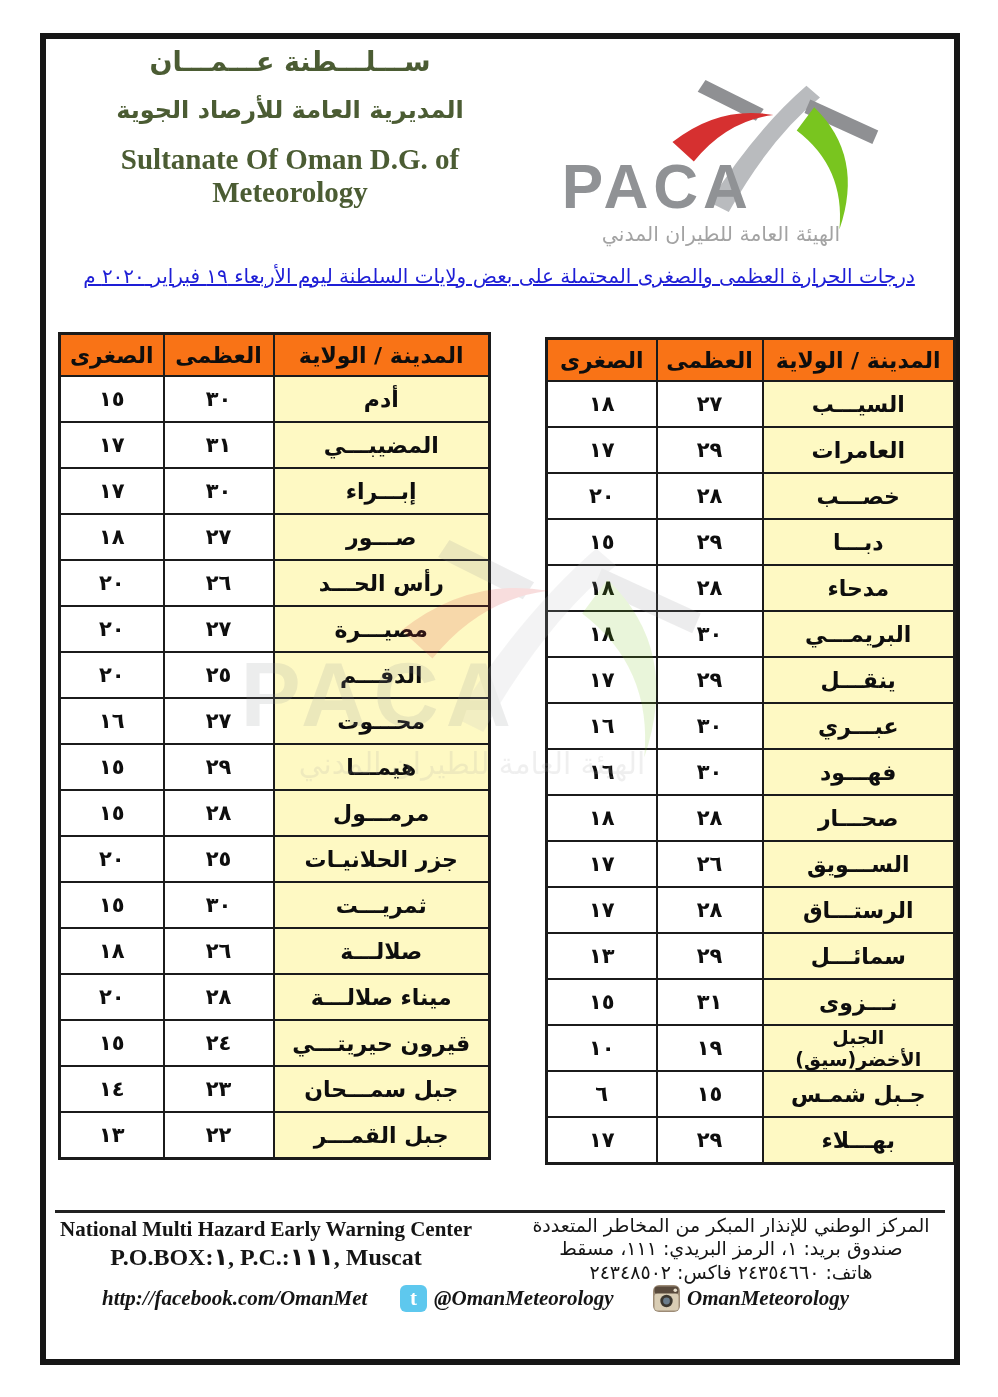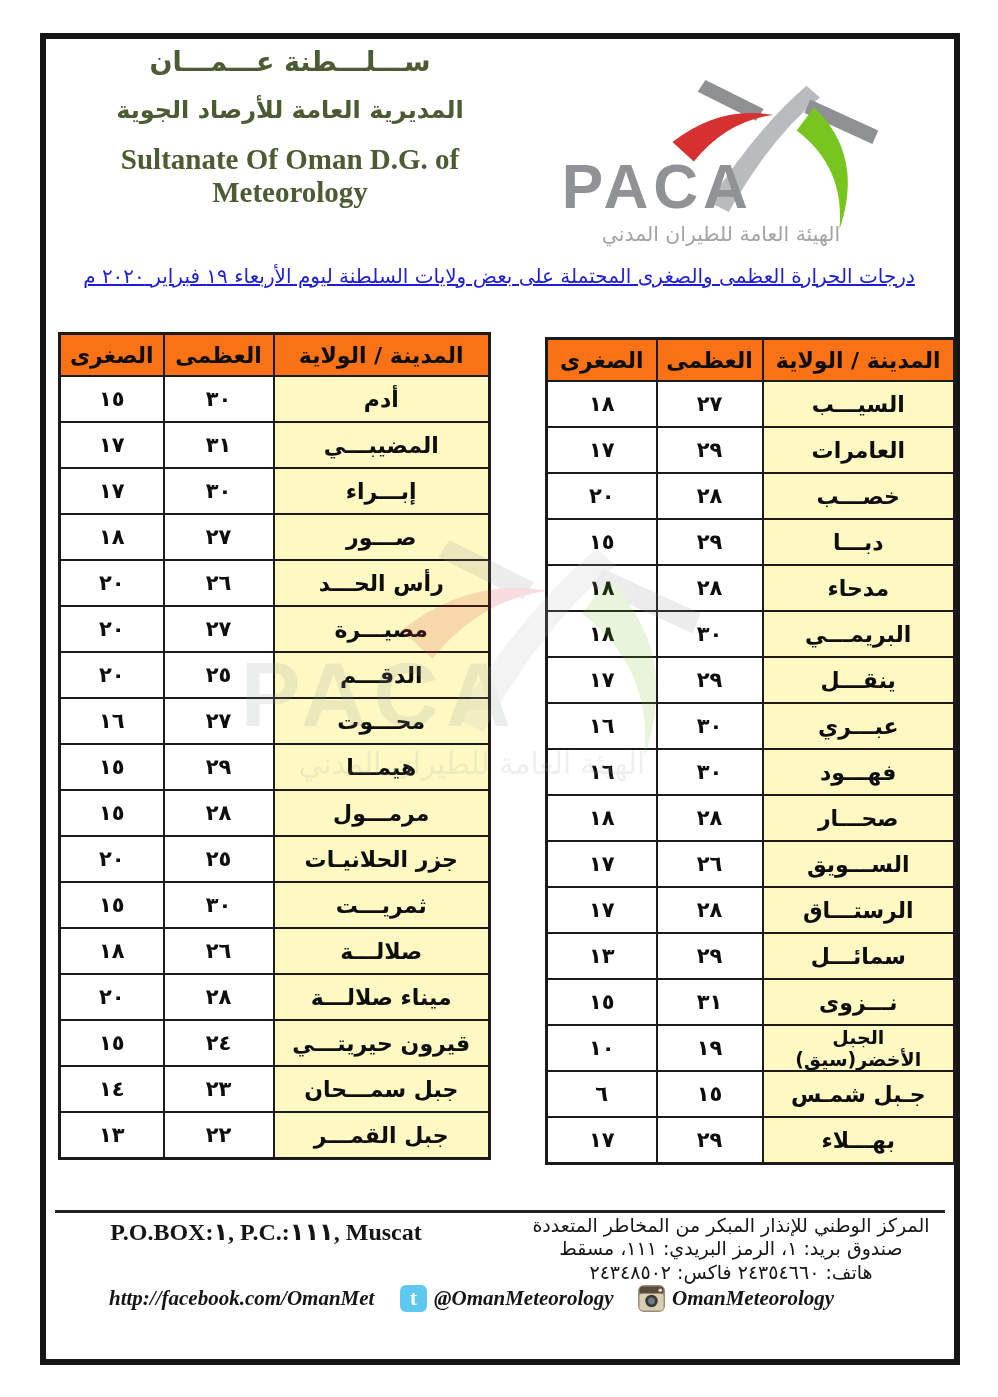--- a/index.html
+++ b/index.html
@@ -45,23 +45,23 @@
     font-family:"Liberation Serif","DejaVu Sans", serif; font-weight:bold; color:#151515; }
   .f-en .l1 { font-size:21px; }
   .f-en .l2 { font-size:24px; margin-top:1px; }
   .f-en .l3 { font-size:20px; margin-top:1px; }
   .f-ar { position:absolute; left:520px; top:1214px; width:422px; direction:rtl;
     text-align:center; font-size:19px; line-height:1.23; color:#151515; }
   .social { position:absolute; left:55px; top:1282px; width:890px; height:36px;
     font-family:"Liberation Serif","DejaVu Sans", serif; font-style:italic;
     font-weight:bold; font-size:21px; color:#151515; }
   .grp { position:absolute; top:0; display:flex; align-items:center; gap:7px; height:32px; }
-  .grp-fb { left:54px;justify-content:flex-end; }
+  .grp-fb { left:47px;justify-content:flex-end; }
   .grp-tw { left:345px; }
-  .grp-ig { left:583px; }
+  .grp-ig { left:598px; }
   .sicon { width:27px; height:27px; display:inline-block; flex:0 0 auto; }
   .tw-box { background:#5ec8ee; border-radius:6px; width:27px; height:27px;
     display:flex; align-items:center; justify-content:center;
     font-family:"Liberation Serif", serif; font-style:normal; font-weight:bold;
     color:#fff; font-size:21px; line-height:1; }
 </style>
 </head>
 <body>
 
 <div class="frame"></div>
@@ -296,20 +296,21 @@
     <path d="M120,74 Q168,36 224,46 Q176,52 142,94 Z" fill="#d63030"></path>
     <path d="M266,38 Q318,88 292,164 Q298,100 248,62 Z" fill="#79c51f"></path>
     <text x="6" y="142" font-family="Liberation Sans, sans-serif" font-size="64" font-weight="bold" letter-spacing="5" fill="#909295">PACA</text>
     <text x="170" y="176" text-anchor="middle" font-family="DejaVu Sans, sans-serif" font-size="21" fill="#a3a3a3" direction="rtl">الهيئة العامة للطيران المدني</text>
   </svg>
 </div>
 
 <div class="divider"></div>
 
 <div class="f-en">
+  <div class="l1">National Multi Hazard Early Warning Center</div>
   <div class="l2">P.O.BOX:١, P.C.:١١١, Muscat</div>
 </div>
 
 <div class="f-ar">
   <div>المركز الوطني للإنذار المبكر من المخاطر المتعددة</div>
   <div>صندوق بريد: ١، الرمز البريدي: ١١١، مسقط</div>
   <div>هاتف: ٢٤٣٥٤٦٦٠ فاكس: ٢٤٣٤٨٥٠٢</div>
 </div>
 
 <div class="social">

